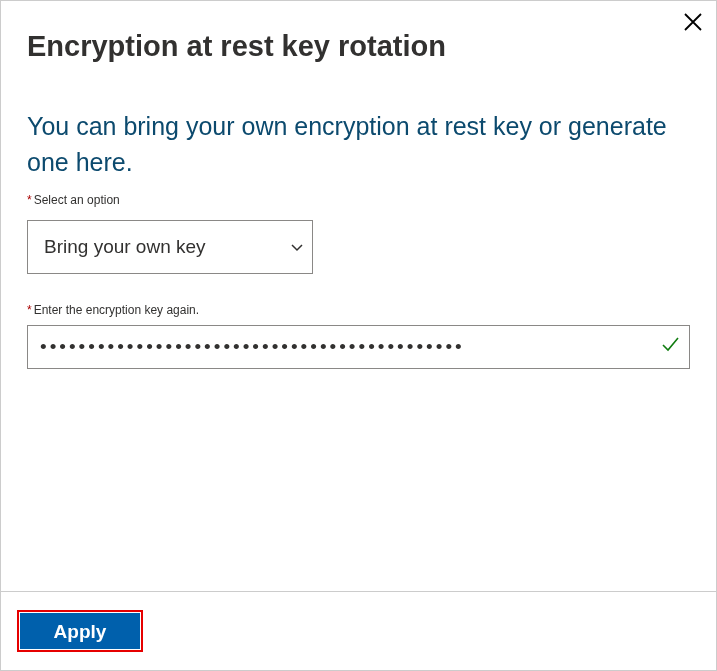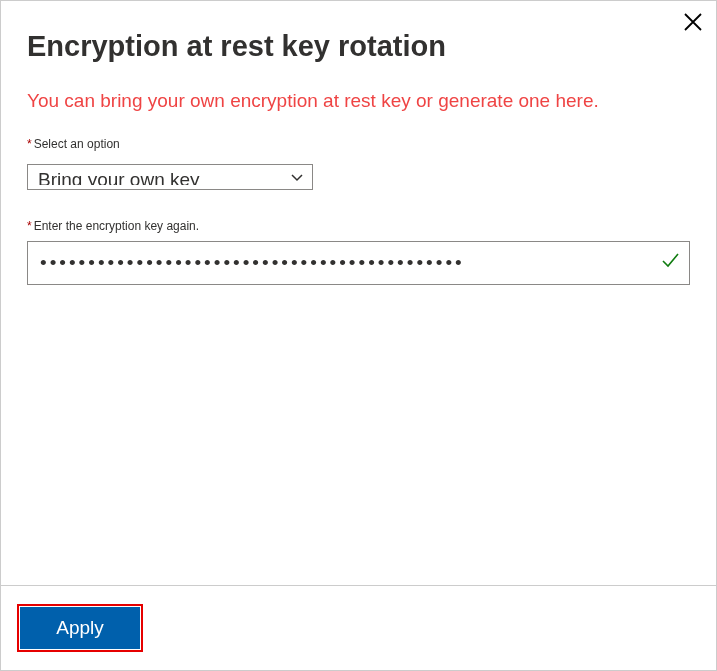--- a/index.html
+++ b/index.html
@@ -34,28 +34,28 @@
       border: none;
       padding: 4px;
     }
     .content {
       padding: 28px 26px 0 26px;
     }
     .title {
       font-size: 29px;
       font-weight: 600;
       color: #323130;
-      margin-bottom: 23px;
+      margin-bottom: 44px;
       line-height: 1.2;
     }
     .description {
-      font-size: 19px;
-      color: #ef4444;
+      font-size: 25px;
+      color: #0c4a6e;
       line-height: 1.45;
-      margin-bottom: 22px;
+      margin-bottom: 12px;
     }
     .field-group {
       margin-bottom: 28px;
     }
     .field-label {
       font-size: 12px;
       color: #323130;
       line-height: 1.45;
       margin-bottom: 6px;
       display: block;
@@ -65,26 +65,26 @@
       margin-right: 2px;
     }
     .select-wrapper {
       position: relative;
       display: inline-block;
       width: 286px;
       margin-top: 4px;
     }
     .select-control {
       width: 100%;
-      height: 26px;
+      height: 54px;
       border: 1px solid #8a8886;
       background: #fff;
       font-size: 19px;
       color: #323130;
-      padding: 4px 32px 4px 10px;
+      padding: 4px 32px 4px 16px;
       appearance: none;
       -webkit-appearance: none;
       cursor: pointer;
       font-family: inherit;
     }
     .select-chevron {
       position: absolute;
       right: 10px;
       top: 50%;
       transform: translateY(-50%);
@@ -129,26 +129,26 @@
     .apply-btn-wrapper {
       display: inline-block;
       border: 2px solid #e60000;
       padding: 1px;
     }
     .apply-btn {
       background: #0060ac;
       color: #fff;
       border: none;
       font-size: 19px;
-      font-weight: 400;
+      font-weight: 700;
       padding: 8px 20px;
       cursor: pointer;
       font-family: inherit;
       min-width: 120px;
-      height: 42px;
+      height: 36px;
     }
   </style>
 </head>
 <body>
 
 <div class="panel">
 
   <button class="close-btn" aria-label="Close">
     <span>
       <svg width="18" height="18" viewBox="0 0 18 18">

